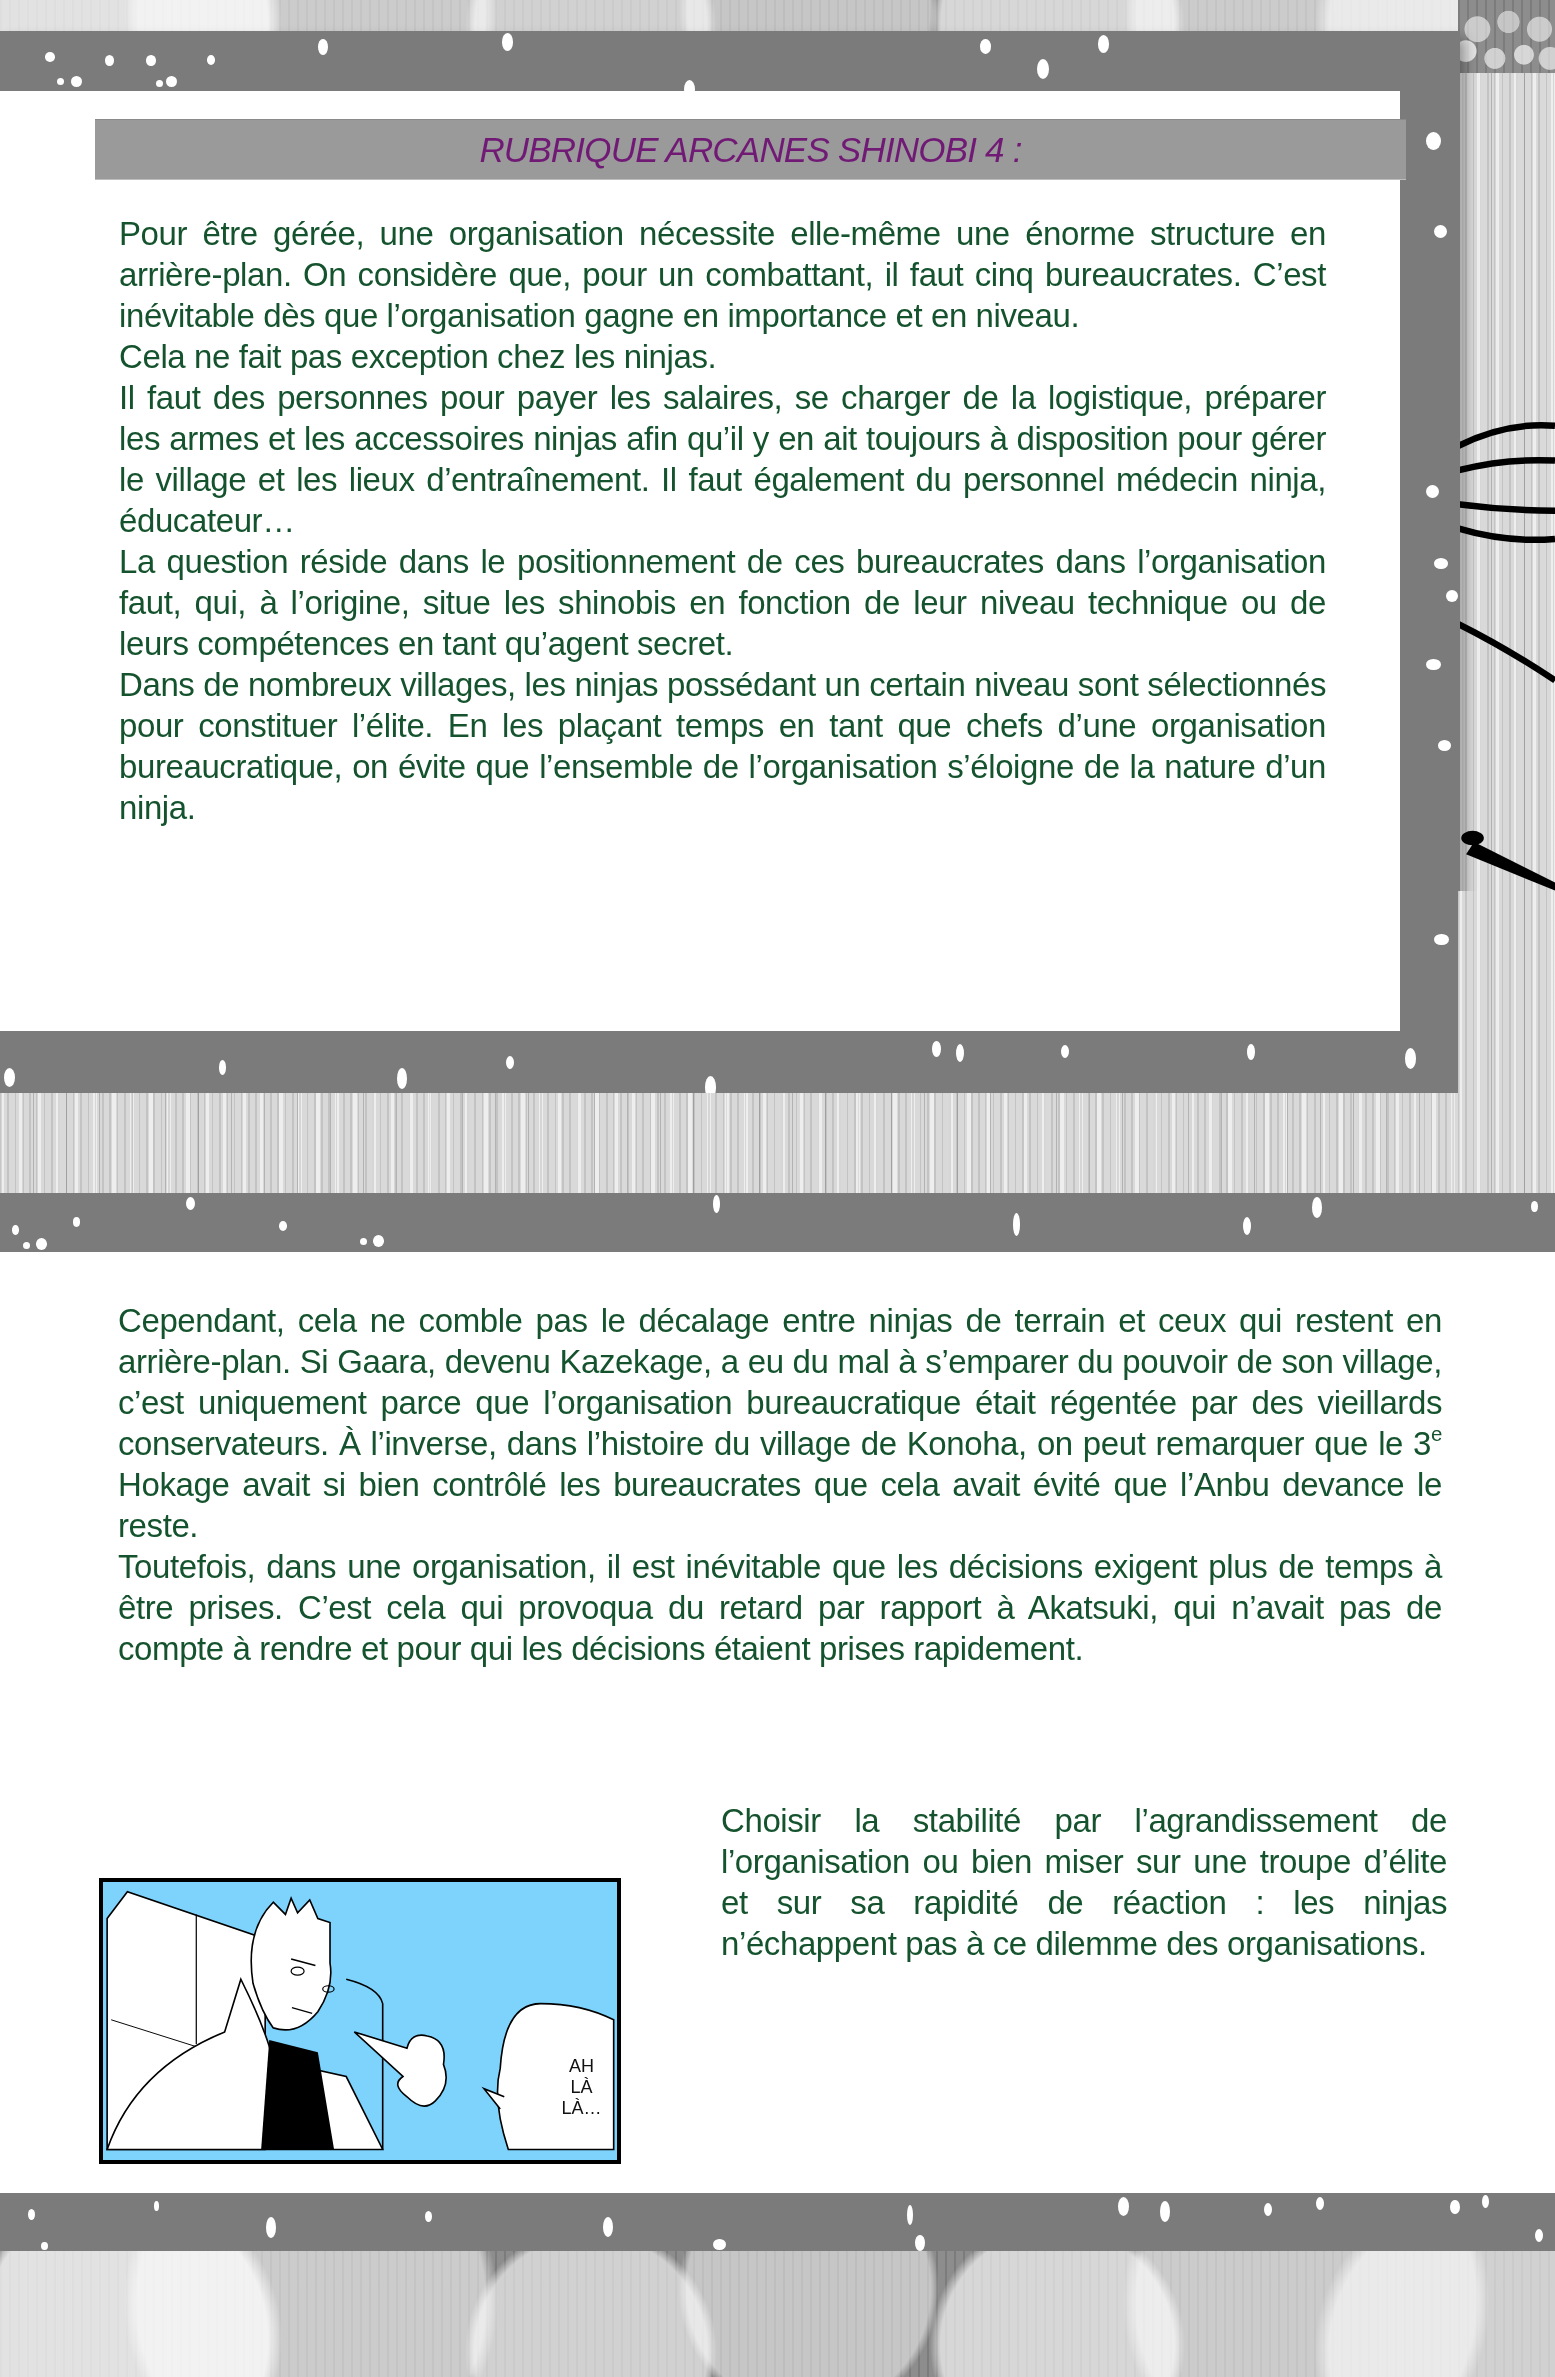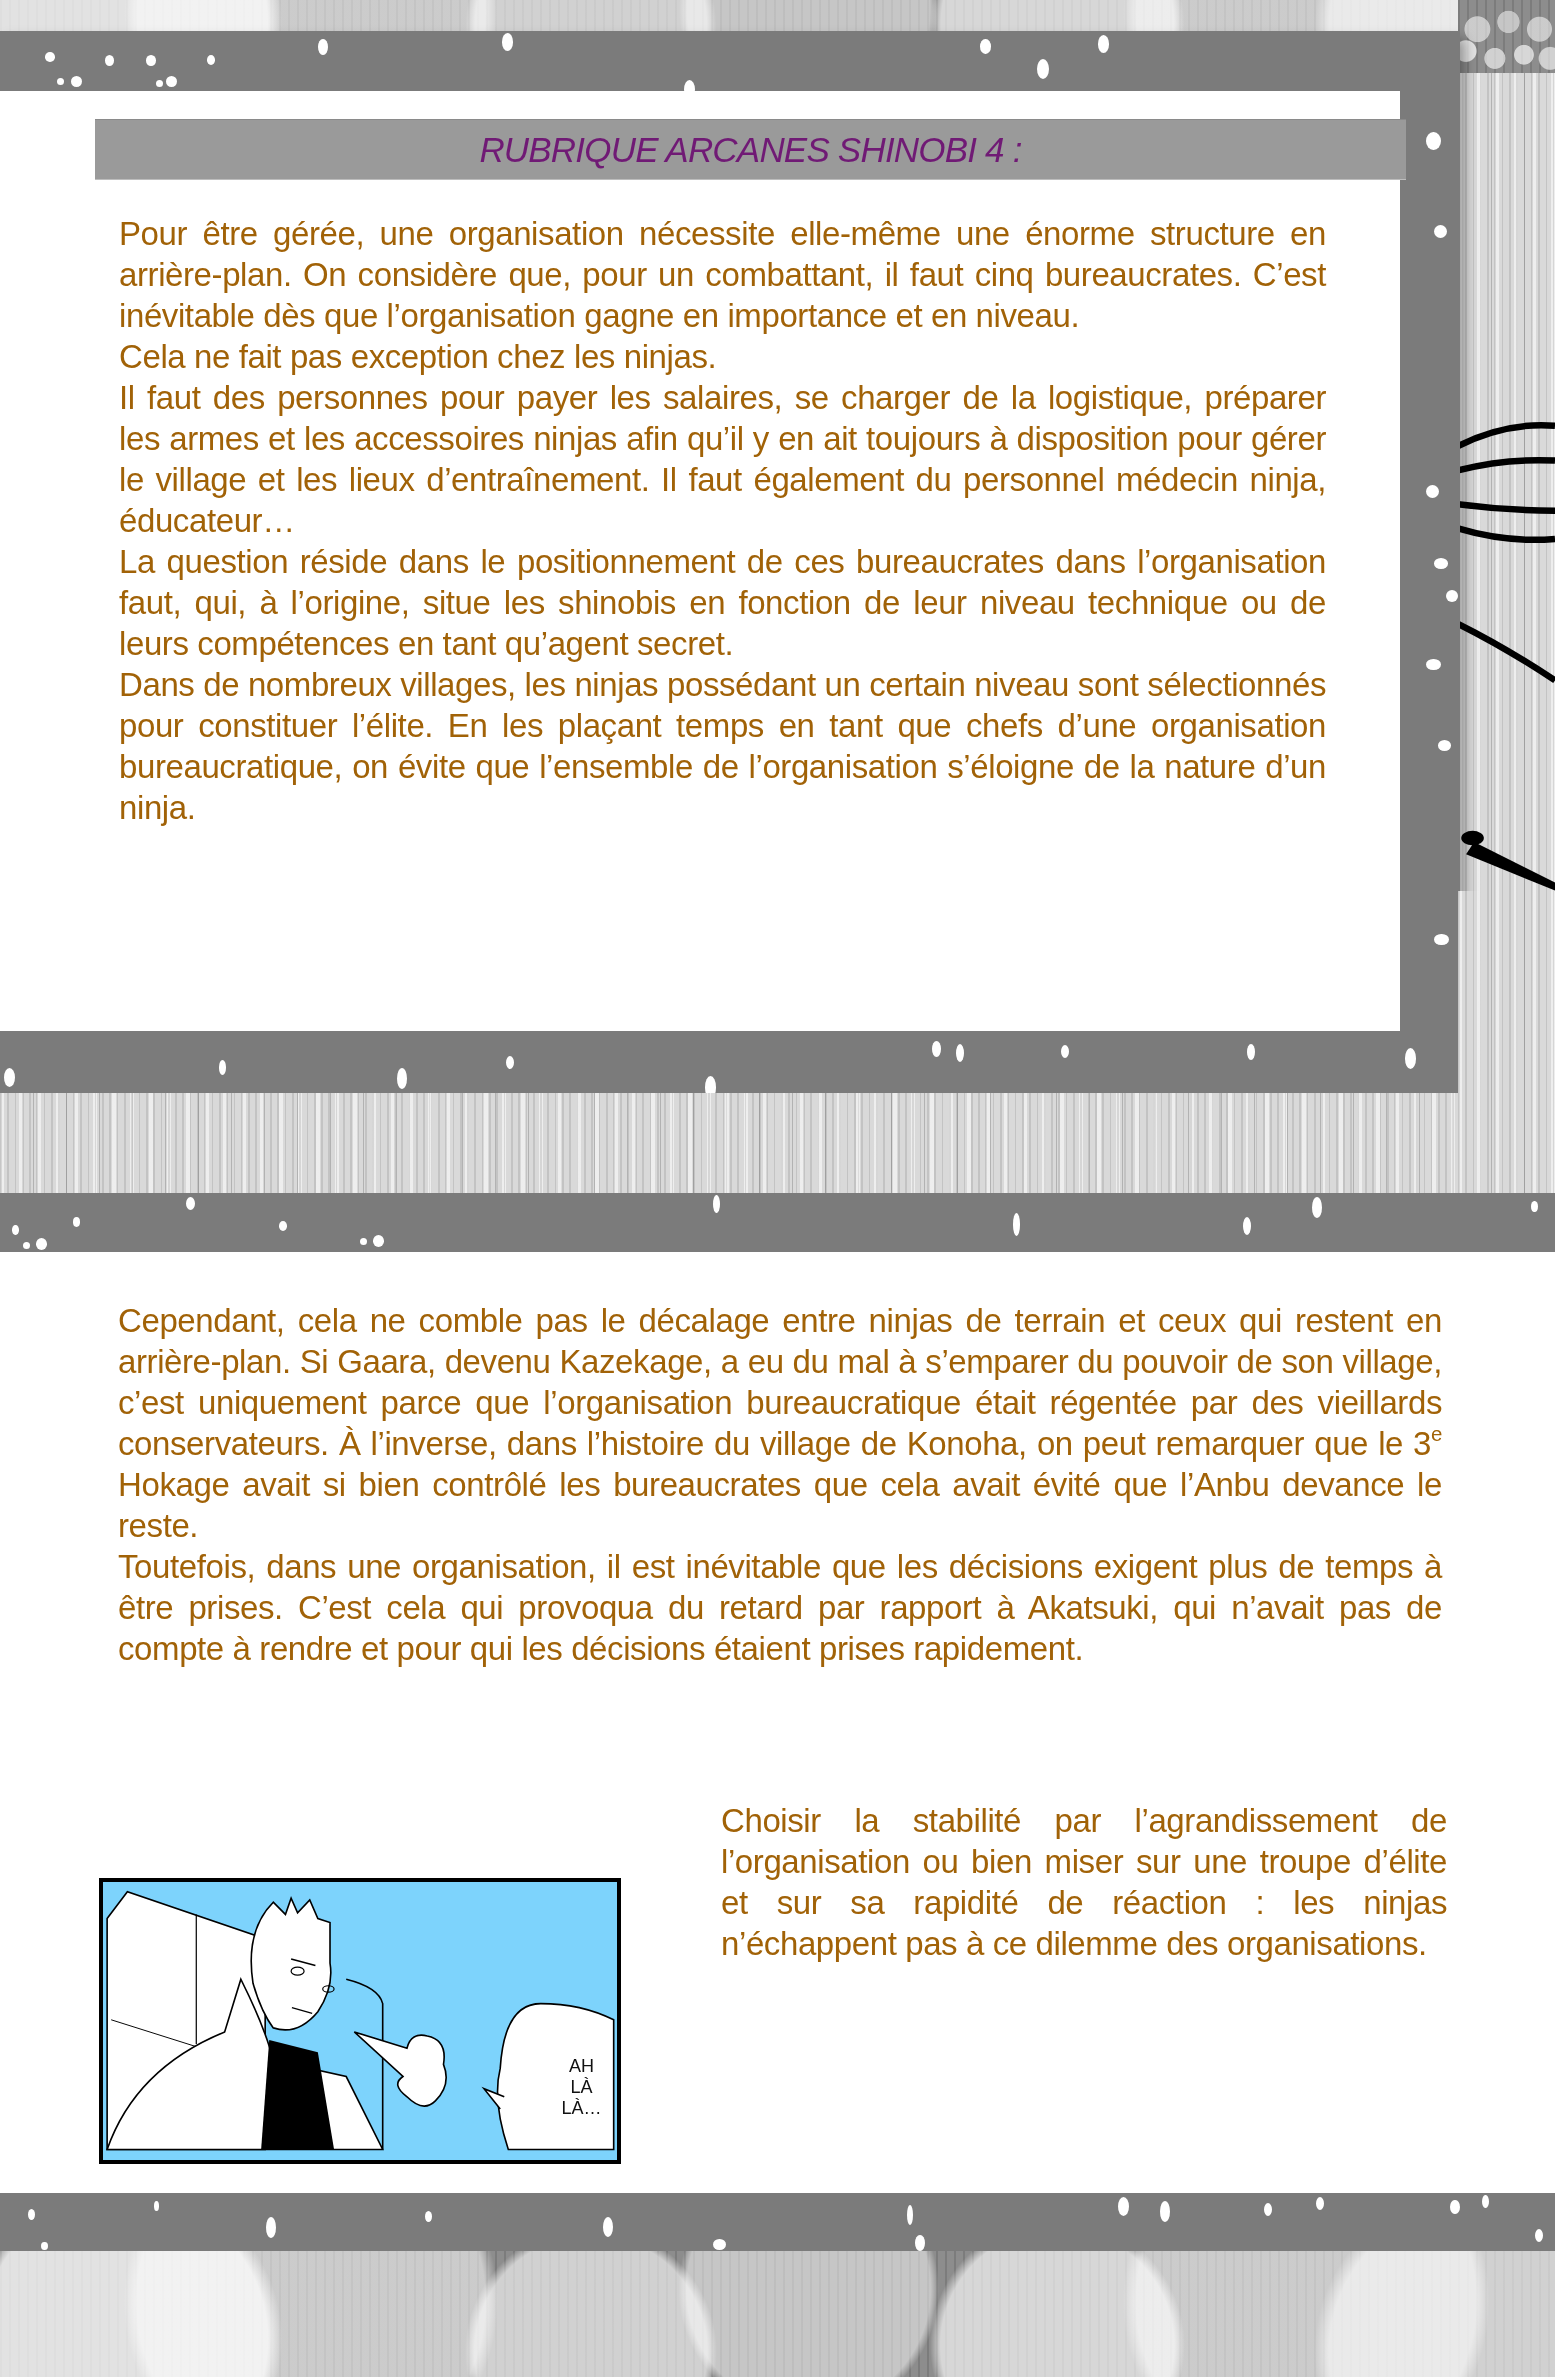--- a/index.html
+++ b/index.html
@@ -40,21 +40,21 @@
     position: absolute; left: 67px; top: 119px; width: 1311px; height: 59px;
     background: #9a9a9a; border-top: 0.8px solid #8a8a8a; border-bottom: 0.8px solid #bdbdbd;
     display: flex; align-items: center; justify-content: center;
     font-family: "Liberation Sans", sans-serif; font-style: italic;
     font-size: 35px; color: #701a75; letter-spacing: -0.8px; white-space: nowrap; margin-left: 28px;
   }
   .title-bar .bold { font-weight: bold; }
   .body-text {
     position: absolute;
     font-family: "Liberation Sans", sans-serif;
-    font-size: 33px; line-height: 41px; color: #a16207;
+    font-size: 33px; line-height: 41px; color: #14532d;
     text-align: justify; letter-spacing: -0.4px;
   }
   .body-text p { margin: 0; }
   .body-text p.last-left { text-align-last: left; }
   .cords { position: absolute; }
   .manga-panel {
     position: absolute; left: 99px; top: 1878px; width: 514px; height: 278px;
     border: 4px solid #000; background: #7dd3fc; overflow: hidden;
   }
   .bubble-text {

